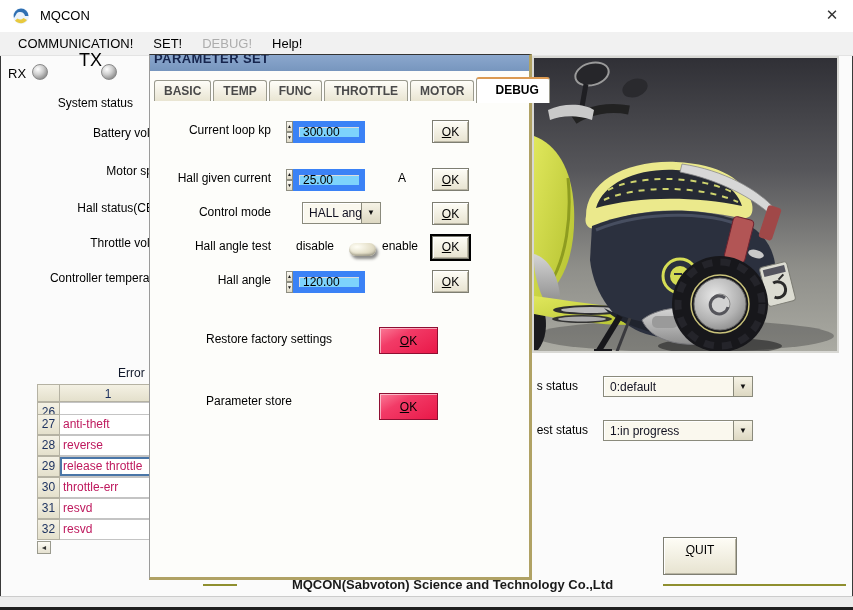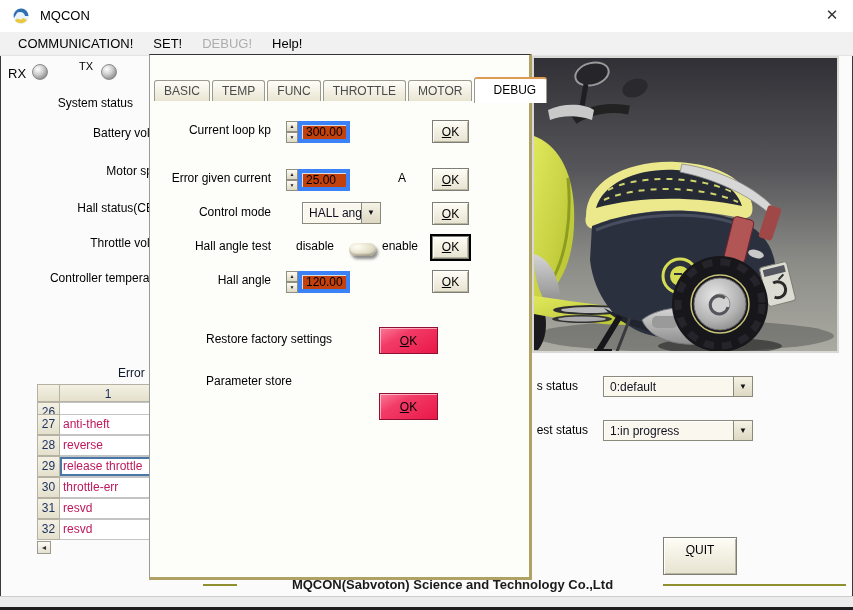--- a/index.html
+++ b/index.html
@@ -58,32 +58,32 @@
   #bottom-bar{left:0;top:596px;width:853px;height:11px;background:#ececec;border-top:1px solid #cccccc;box-sizing:border-box;}
   #bottom-edge{left:0;top:607px;width:853px;height:3px;background:#1e1e1e;}
 
   
   #dialog{left:149px;top:54px;width:383px;height:526px;background:#fdfdfa;z-index:10;
           border-top:1px solid #333;border-left:1px solid #9a9a9a;
           border-right:3px solid #b0a264;border-bottom:3px solid #b0a264;box-sizing:border-box;}
   #dlg-titlebar{position:absolute;left:0;top:0;right:0;height:16px;overflow:hidden;
           background:linear-gradient(#8ba7cd,#7796be);}
   #dlg-titlebar span{display:block;margin:-4px 0 0 4px;font-size:13px;font-weight:bold;color:#16254e;letter-spacing:.4px;}
-  #tabstrip{position:absolute;left:4px;top:24px;height:22px;display:flex;align-items:flex-end;}
+  #tabstrip{position:absolute;left:4px;top:24px;height:22px;display:flex;align-items:flex-end;font-weight:bold;}
   .tab{font-size:12px;color:#4a4a4a;background:linear-gradient(#fefdf8,#e9e5d2);
        border:1px solid #9a9a8e;border-bottom:none;border-radius:3px 3px 0 0;
        padding:3px 9px 3px 9px;margin-right:2px;cursor:pointer;white-space:nowrap;}
   .tab.active{background:#fff;color:#000;border-top:2px solid #dc9a52;padding:4px 10px 6px 18px;position:relative;top:2px;}
 
   .dlg-label{position:absolute;left:6px;width:115px;text-align:right;font-size:12px;color:#000;white-space:nowrap;}
   .spin{position:absolute;display:flex;width:76px;height:22px;}
   .spin-arrows{width:12px;display:flex;flex-direction:column;}
   .spin-arrows div{flex:1;background:linear-gradient(#fdfbf5,#ddd8c4);border:1px solid #8e8e82;
        font-size:5px;line-height:9px;text-align:center;color:#222;box-sizing:border-box;cursor:pointer;}
-  .spin input{width:52px;border:4px solid #3b82f6;box-shadow:inset 1px 1px 0 #ddd;background:#c2410c;
+  .spin input{width:72px;border:6px solid #3b82f6;box-shadow:inset 1px 1px 0 #ddd;background:#7dd3fc;
        font-size:12px;font-family:"Liberation Sans",sans-serif;padding:0 0 0 4px;box-sizing:border-box;}
   .ok-btn{position:absolute;width:37px;height:23px;padding-top:4px;}
   .ok-default{position:absolute;width:41px;height:27px;border:2px solid #000;background:#000;box-sizing:border-box;cursor:pointer;}
   .ok-default .inner{width:100%;height:100%;padding-top:3px;}
   .pink-btn{position:absolute;width:59px;height:27px;background:linear-gradient(150deg,#fa7b97 0%,#f23b67 35%,#e91848 100%);
        border:1px solid #8e0f32;box-shadow:inset 1px 1px 0 rgba(255,255,255,.55);
        font-size:12px;color:#000;text-align:center;padding-top:6px;box-sizing:border-box;cursor:pointer;}
   .dlg-combo{position:absolute;left:152px;top:147px;width:79px;height:22px;}
   .unit{position:absolute;font-size:12px;color:#000;}
   .toggle-word{position:absolute;font-size:12px;color:#000;}
@@ -109,21 +109,21 @@
       <circle cx="9" cy="9" r="8" fill="#eaf2fa"></circle>
       <path d="M2,11 A7.5,7.5 0 0 1 9,1.5 A7.5,7.5 0 0 1 16.5,9 L13,9 A5,5 0 0 0 5,6 Z" fill="#2e6fb2"></path>
       <path d="M3,13.5 A7.5,7.5 0 0 0 15,13 L11.5,11 A4.5,4.5 0 0 1 5.5,11.5 Z" fill="#e8c93e"></path>
     </svg>
     <div class="abs" id="app-title">MQCON</div>
     <div class="abs" id="close-btn">✕</div>
   </div>
 
   <div class="abs" style="left:8px;top:66px;font-size:13px">RX</div>
   <div class="abs led" style="left:32px;top:64px"></div>
-  <div class="abs" style="left:79px;top:60px;font-size:11px">TX</div>
+  <div class="abs" style="left:79px;top:50px;font-size:18px">TX</div>
   <div class="abs led" style="left:101px;top:64px"></div>
 
   <div id="side-labels">
       <div class="abs side-label" style="left: 0px; top: 96px; width: 115px;">System status</div>
       <div class="abs side-label" style="left: 0px; top: 126px; width: 155px;">Battery voltage</div>
       <div class="abs side-label" style="left: 0px; top: 164px; width: 155px;">Motor speed</div>
       <div class="abs side-label" style="left: 0px; top: 201px; width: 148px;">Hall status(CBA)</div>
       <div class="abs side-label" style="left: 0px; top: 236px; width: 155px;">Throttle voltage</div>
       <div class="abs side-label" style="left: 0px; top: 271px; width: 152px;">Controller temperature</div>
     </div>
@@ -267,40 +267,43 @@
 
   <div class="abs bevel-btn" id="quit-btn"><u>Q</u>UIT</div>
 
   <div class="abs oliveline" style="left:203px;top:584px;width:34px"></div>
   <div class="abs" id="footer-text">MQCON(Sabvoton) Science and Technology Co.,Ltd</div>
   <div class="abs oliveline" style="left:663px;top:584px;width:183px"></div>
   <div class="abs" id="bottom-bar"></div>
   <div class="abs" id="bottom-edge"></div>
 
   <div class="abs" id="dialog">
+    <div id="dlg-titlebar">
+      <span>PARAMETER SET</span>
+    </div>
     <div id="tabstrip">
         <div class="tab">BASIC</div>
         <div class="tab">TEMP</div>
         <div class="tab">FUNC</div>
         <div class="tab">THROTTLE</div>
         <div class="tab">MOTOR</div>
         <div class="tab active">DEBUG</div>
       </div>
 
     <div class="dlg-label" style="top:68px">Current loop kp</div>
     <div class="spin" style="left:136px;top:66px">
       <div class="spin-arrows">
           <div>▲</div>
           <div>▼</div>
         </div>
       <input value="300.00" style="">
     </div>
     <div class="bevel-btn ok-btn" style="left:282px;top:65px"><u>O</u>K</div>
 
-    <div class="dlg-label" style="top:116px">Error given current</div>
+    <div class="dlg-label" style="top:116px">Hall given current</div>
     <div class="spin" style="left:136px;top:114px">
       <div class="spin-arrows">
           <div>▲</div>
           <div>▼</div>
         </div>
       <input value="25.00" style="">
     </div>
     <div class="unit" style="left:248px;top:116px">A</div>
     <div class="bevel-btn ok-btn" style="left:282px;top:113px"><u>O</u>K</div>
 
@@ -325,17 +328,17 @@
           <div>▲</div>
           <div>▼</div>
         </div>
       <input value="120.00" style="">
     </div>
     <div class="bevel-btn ok-btn" style="left:282px;top:215px"><u>O</u>K</div>
 
     <div class="abs" style="left:56px;top:277px;font-size:12px">Restore factory settings</div>
     <div class="pink-btn" style="left:229px;top:272px"><u>O</u>K</div>
 
-    <div class="abs" style="left:56px;top:319px;font-size:12px">Parameter store</div>
+    <div class="abs" style="left:56px;top:339px;font-size:12px">Parameter store</div>
     <div class="pink-btn" style="left:229px;top:338px"><u>O</u>K</div>
   </div>
 
 </div>
 
 </body></html>

